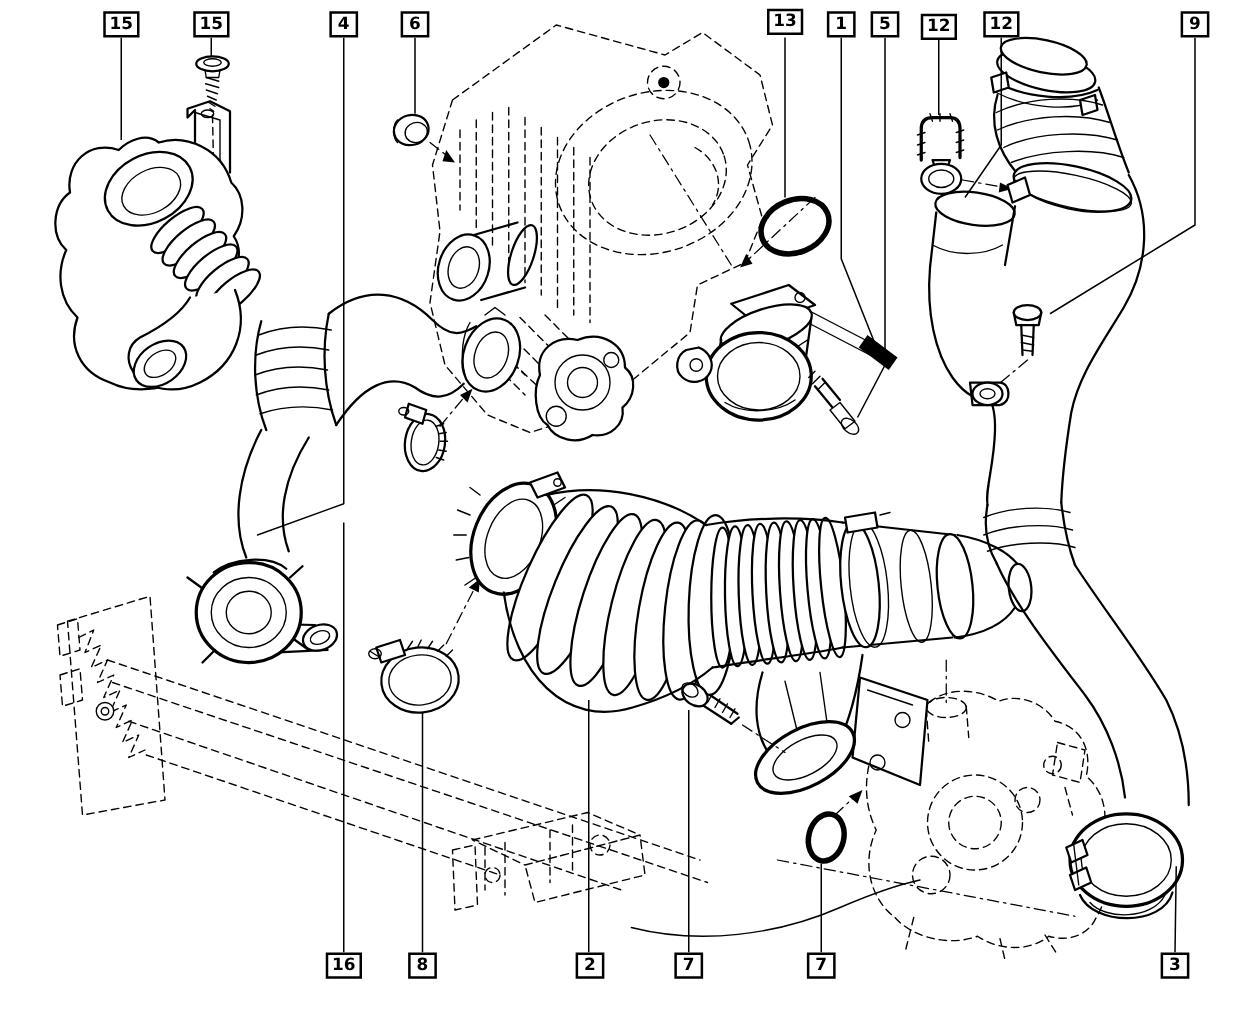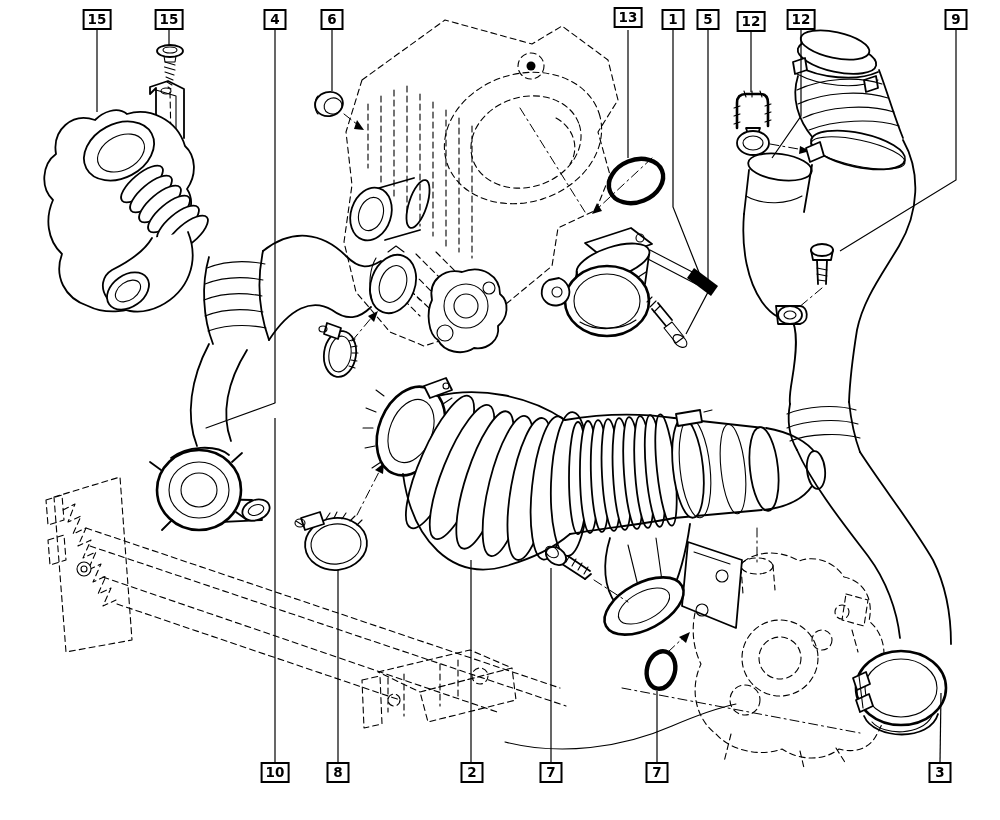--- a/index.html
+++ b/index.html
@@ -381,21 +381,21 @@
 
     <div class="callout" style="left: 801px; top: 8.5px;">
       <span>12</span>
     </div>
 
     <div class="callout" style="left: 956px; top: 8.5px;">
       <span>9</span>
     </div>
 
     <div class="callout" style="left: 275px; top: 761.5px;">
-      <span>10</span>
+      <span>16</span>
     </div>
 
     <div class="callout" style="left: 338px; top: 761.5px;">
       <span>8</span>
     </div>
 
     <div class="callout" style="left: 472px; top: 761.5px;">
       <span>2</span>
     </div>
 

